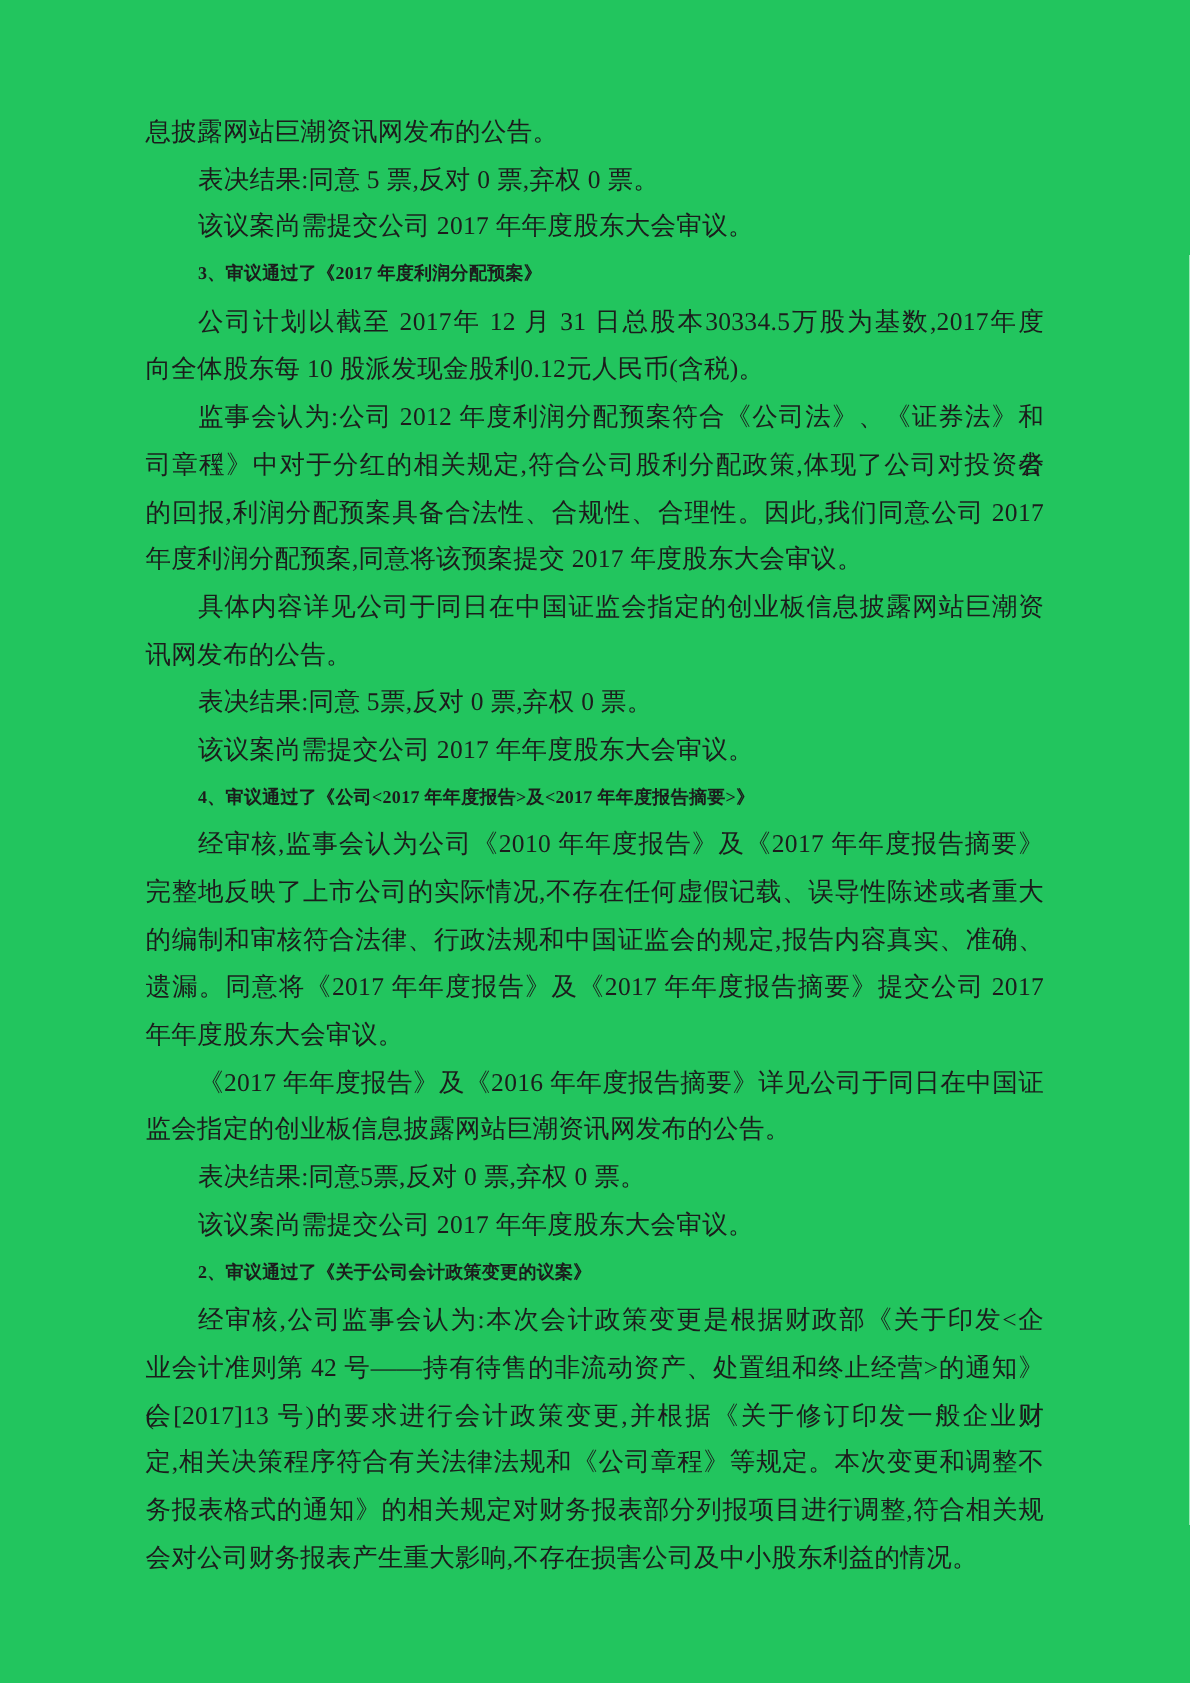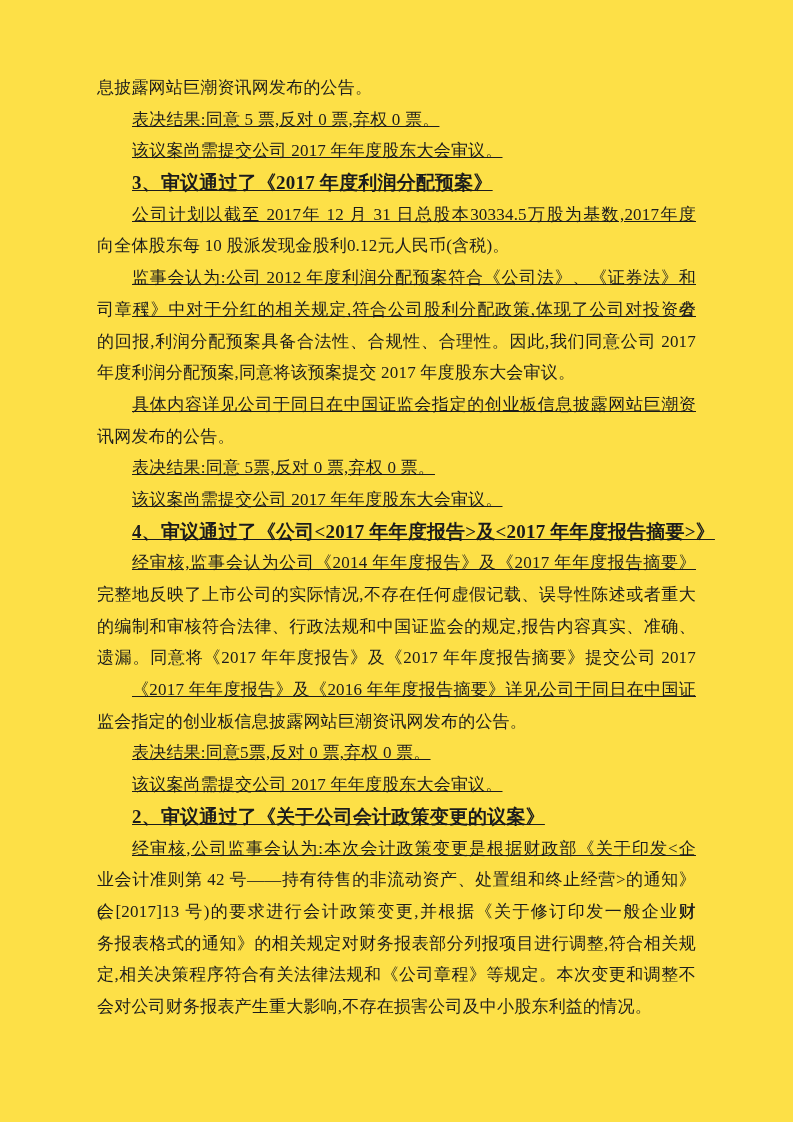--- a/index.html
+++ b/index.html
@@ -25,63 +25,64 @@
   .line {
     height: 31.7px;
     line-height: 31.7px;
     font-size: 17px;
     letter-spacing: 0.2px;
     white-space: nowrap;
     overflow: visible;
     text-rendering: optimizeLegibility;
   }
   
-  .line.i { padding-left: 35px; text-decoration: underline; }
+  .line.i { padding-left: 35px; }
   
   .line.b {
     font-weight: 700;
-    font-size: 19px;
+    font-size: 12px;
   }
   
   .line.j {
     white-space: normal;
     text-align: justify;
     text-align-last: justify;
     text-justify: inter-character;
   }
 </style>
 </head>
 <body>
 
-<div class="page" style="background: #fde047; color: rgb(28, 28, 28);">
+<div class="page" style="background: #22c55e; color: rgb(28, 28, 28);">
   <div class="content">
       <div class="line">息披露网站巨潮资讯网发布的公告。</div>
       <div class="line i">表决结果:同意 5 票,反对 0 票,弃权 0 票。</div>
       <div class="line i">该议案尚需提交公司 2017 年年度股东大会审议。</div>
       <div class="line i b">3、审议通过了《2017 年度利润分配预案》</div>
       <div class="line i j">公司计划以截至 2017年 12 月 31 日总股本30334.5万股为基数,2017年度</div>
       <div class="line">向全体股东每 10 股派发现金股利0.12元人民币(含税)。</div>
       <div class="line i j">监事会认为:公司 2012 年度利润分配预案符合《公司法》、《证券法》和《公</div>
       <div class="line j">司章程》中对于分红的相关规定,符合公司股利分配政策,体现了公司对投资者</div>
       <div class="line j">的回报,利润分配预案具备合法性、合规性、合理性。因此,我们同意公司 2017</div>
       <div class="line">年度利润分配预案,同意将该预案提交 2017 年度股东大会审议。</div>
       <div class="line i j">具体内容详见公司于同日在中国证监会指定的创业板信息披露网站巨潮资</div>
       <div class="line">讯网发布的公告。</div>
       <div class="line i">表决结果:同意 5票,反对 0 票,弃权 0 票。</div>
       <div class="line i">该议案尚需提交公司 2017 年年度股东大会审议。</div>
       <div class="line i b">4、审议通过了《公司&lt;2017 年年度报告&gt;及&lt;2017 年年度报告摘要&gt;》</div>
-      <div class="line i j">经审核,监事会认为公司《2014 年年度报告》及《2017 年年度报告摘要》</div>
+      <div class="line i j">经审核,监事会认为公司《2010 年年度报告》及《2017 年年度报告摘要》</div>
       <div class="line j">完整地反映了上市公司的实际情况,不存在任何虚假记载、误导性陈述或者重大</div>
       <div class="line j">的编制和审核符合法律、行政法规和中国证监会的规定,报告内容真实、准确、</div>
       <div class="line j">遗漏。同意将《2017 年年度报告》及《2017 年年度报告摘要》提交公司 2017</div>
+      <div class="line">年年度股东大会审议。</div>
       <div class="line i j">《2017 年年度报告》及《2016 年年度报告摘要》详见公司于同日在中国证</div>
       <div class="line">监会指定的创业板信息披露网站巨潮资讯网发布的公告。</div>
       <div class="line i">表决结果:同意5票,反对 0 票,弃权 0 票。</div>
       <div class="line i">该议案尚需提交公司 2017 年年度股东大会审议。</div>
       <div class="line i b">2、审议通过了《关于公司会计政策变更的议案》</div>
       <div class="line i j">经审核,公司监事会认为:本次会计政策变更是根据财政部《关于印发&lt;企</div>
       <div class="line j">业会计准则第 42 号——持有待售的非流动资产、处置组和终止经营&gt;的通知》(财</div>
       <div class="line j">会[2017]13 号)的要求进行会计政策变更,并根据《关于修订印发一般企业财</div>
+      <div class="line j">定,相关决策程序符合有关法律法规和《公司章程》等规定。本次变更和调整不</div>
       <div class="line j">务报表格式的通知》的相关规定对财务报表部分列报项目进行调整,符合相关规</div>
-      <div class="line j">定,相关决策程序符合有关法律法规和《公司章程》等规定。本次变更和调整不</div>
       <div class="line">会对公司财务报表产生重大影响,不存在损害公司及中小股东利益的情况。</div>
     </div>
 </div>
 
 </body></html>

